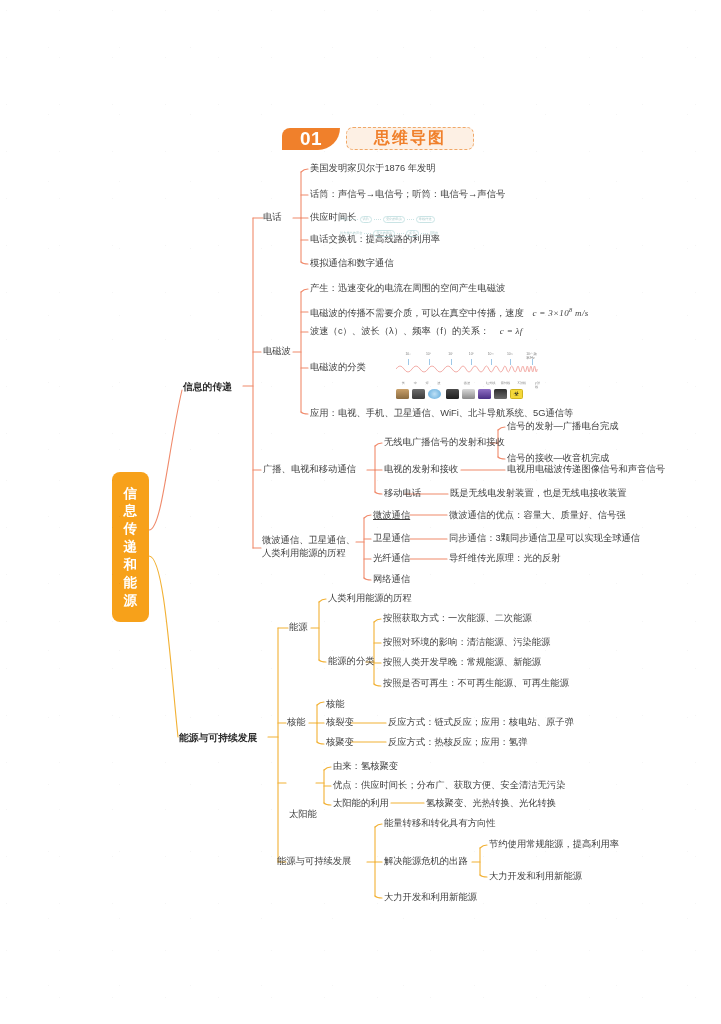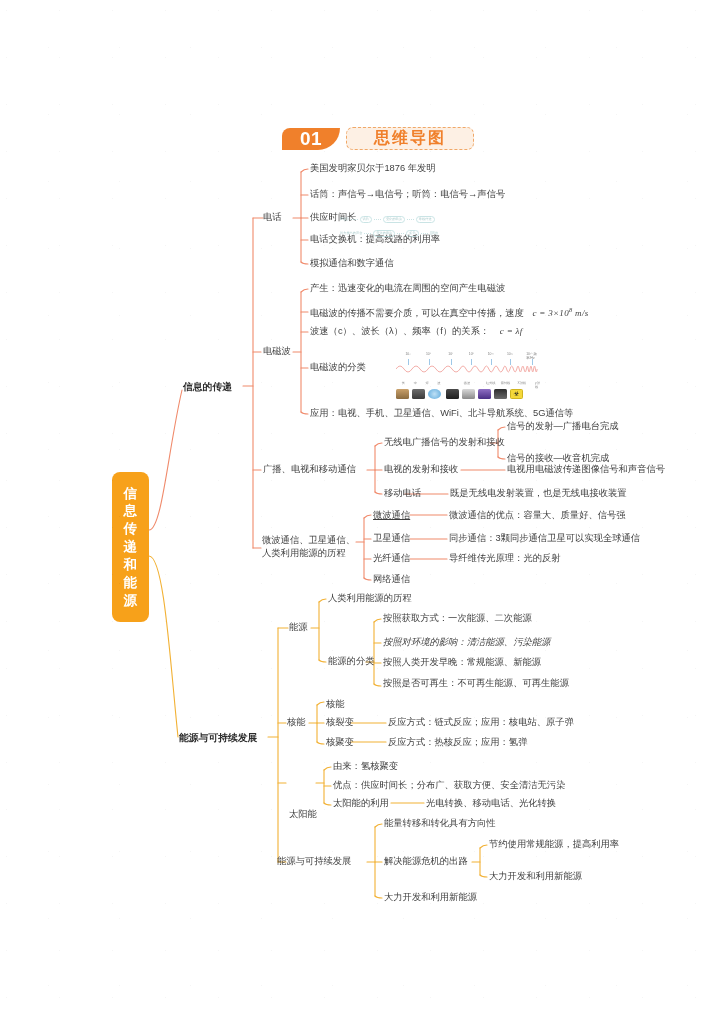--- a/index.html
+++ b/index.html
@@ -352,36 +352,36 @@
 
 <div class="node" style="left:373px; top:573px;">网络通信</div>
 
 <div class="node l1" style="left:179px; top:731px;">能源与可持续发展</div>
 
 <div class="node" style="left:289px; top:621px;">能源</div>
 <div class="node" style="left:328px; top:592px;">人类利用能源的历程</div>
 <div class="node" style="left:328px; top:655px;">能源的分类</div>
 
 <div class="node" style="left:383px; top:612px;">按照获取方式：一次能源、二次能源</div>
-<div class="node" style="left:383px; top:636px;font-style:italic;">按照对环境的影响：清洁能源、污染能源</div>
+<div class="node" style="left:383px; top:636px;">按照对环境的影响：清洁能源、污染能源</div>
 <div class="node" style="left:383px; top:656px;">按照人类开发早晚：常规能源、新能源</div>
 <div class="node" style="left:383px; top:677px;">按照是否可再生：不可再生能源、可再生能源</div>
 
 <div class="node" style="left:287px; top:716px;">核能</div>
 <div class="node" style="left:326px; top:698px;">核能</div>
 <div class="node" style="left:326px; top:716px;">核裂变</div>
 <div class="node" style="left:388px; top:716px;">反应方式：链式反应；应用：核电站、原子弹</div>
 <div class="node" style="left:326px; top:736px;">核聚变</div>
 <div class="node" style="left:388px; top:736px;">反应方式：热核反应；应用：氢弹</div>
 
 <div class="node" style="left:289px; top:808px;">太阳能</div>
 <div class="node" style="left:333px; top:760px;">由来：氢核聚变</div>
 <div class="node" style="left:333px; top:779px;">优点：供应时间长；分布广、获取方便、安全清洁无污染</div>
 <div class="node" style="left:333px; top:797px;">太阳能的利用</div>
-<div class="node" style="left:426px; top:797px;">光电转换、移动电话、光化转换</div>
+<div class="node" style="left:426px; top:797px;">氢核聚变、光热转换、光化转换</div>
 
 <div class="node" style="left:277px; top:855px;">能源与可持续发展</div>
 <div class="node" style="left:384px; top:817px;">能量转移和转化具有方向性</div>
 <div class="node" style="left:384px; top:855px;">解决能源危机的出路</div>
 <div class="node" style="left:489px; top:838px;">节约使用常规能源，提高利用率</div>
 <div class="node" style="left:489px; top:870px;">大力开发和利用新能源</div>
 <div class="node" style="left:384px; top:891px;">大力开发和利用新能源</div>
 
 <div id="grain"></div>
 

